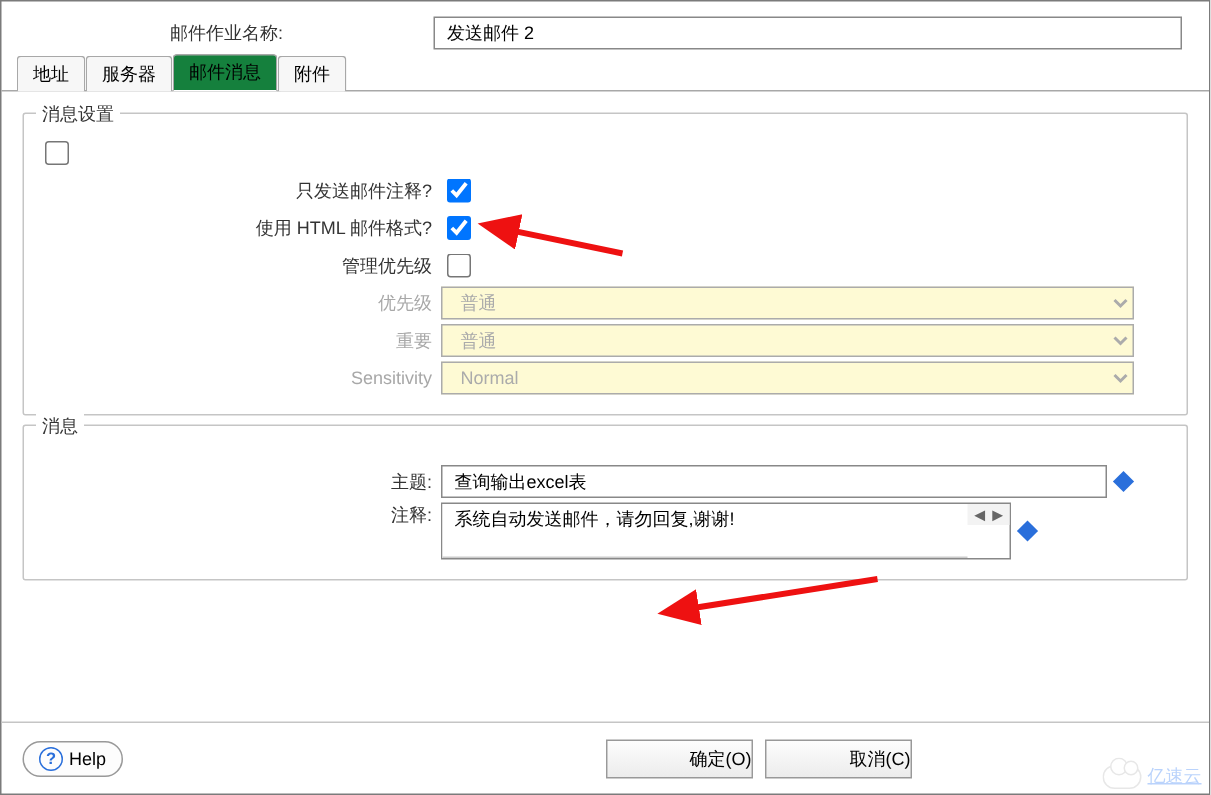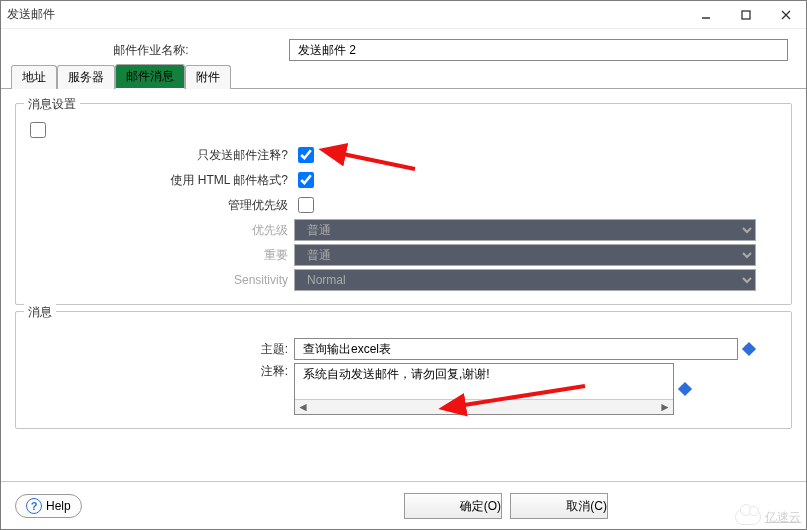--- a/index.html
+++ b/index.html
@@ -15,64 +15,45 @@
   .tab { border:1px solid #a8a8a8; border-bottom:none; background:#f7f7f7; padding:3px 10px; margin-right:0; border-top-left-radius:3px; border-top-right-radius:3px; cursor:default; position:relative; top:1px;}
   .tab.active { background:#15803d; border-bottom:1px solid #fff; z-index:2;}
   .body { flex:1; padding:8px 14px; overflow:auto; }
   .fieldset { border:1px solid #c5c5c5; border-radius:2px; margin:6px 0; padding:12px 10px 10px 10px; position:relative;}
   .fieldset .legend { position:absolute; top:-8px; left:8px; background:#fff; padding:0 4px; color:#333;}
   .row { display:flex; align-items:center; margin:3px 0; }
   .row .lbl { width: 268px; text-align:right; padding-right:6px; color:#333;}
   .row .lbl.dis { color:#a8a8a8; }
   input[type=text], select, textarea { border:1px solid #888; background:#fff; padding:2px 8px; height:22px; }
   select { height:22px; width:462px; background:#fff;}
-  select:disabled, input:disabled { background:#0f172a; color:#888; }
+  select:disabled, input:disabled { background:#fef9c3; color:#888; }
   textarea { width:444px; height:46px; resize:none; overflow:auto;}
   .subjectrow input { width:444px; }
   .check { width:16px; height:16px; }
   .footer { border-top:1px solid #c5c5c5; height:48px; display:flex; align-items:center; padding:0 14px;}
   .helpbtn { border:1px solid #999; border-radius:12px; padding:3px 10px; display:flex; align-items:center; gap:4px; background:#fdfdfd;}
   .helpbtn .q { width:16px;height:16px;border:1.5px solid #2a6fdb;border-radius:50%;color:#2a6fdb;font-weight:bold;display:flex;align-items:center;justify-content:center;font-size:11px;}
   .footer .spacer { flex:1; }
   .footer .action { width:98px; height:26px; border:1px solid #999; background:linear-gradient(#fdfdfd,#ececec); margin:0 4px; text-align:right; line-height:24px;}
   .diamond { width:10px;height:10px;display:inline-block;background:#2a6fdb;transform:rotate(45deg);}
   .diamond-wrap{ width:14px; display:flex; justify-content:center; margin-left:4px;}
   .arrow { position:absolute; pointer-events:none; }
   .arrow svg { overflow:visible; }
-  .watermark { position:fixed; right:6px; bottom:4px; opacity:.35; font-size:13px; color:#737373; display:flex; align-items:flex-start; gap:4px;text-decoration:underline;}
+  .watermark { position:fixed; right:6px; bottom:4px; opacity:.35; font-size:13px; color:#3b82f6; display:flex; align-items:flex-end; gap:4px;text-decoration:underline;}
   .watermark .cloud { width:26px;height:16px;border:1.5px solid #bbb;border-radius:10px;position:relative;}
   .watermark .cloud::before{content:"";position:absolute;width:10px;height:10px;border:1.5px solid #bbb;border-radius:50%;top:-6px;left:4px;background:#fff;}
   .watermark .cloud::after{content:"";position:absolute;width:8px;height:8px;border:1.5px solid #bbb;border-radius:50%;top:-4px;left:13px;background:#fff;}
-  .textarea-wrap{ border:1px solid #888; width:380px; display:flex; flex-direction:column;}
+  .textarea-wrap{ border:1px solid #888; width:380px; display:flex; }
   .textarea-wrap textarea{ border:none; border-bottom:1px solid #ccc; width:100%; height:36px;}
   .ta-scroll { height:14px; background:#f3f3f3; display:flex; justify-content:space-between; align-items:center; padding:0 2px; font-size:9px; color:#666;}
 </style>
 </head>
 <body>
 
 <div class="window">
-  <div class="titlebar">
-    <span class="title">发送邮件</span>
-    <div class="btn">
-        <svg width="10" height="10">
-          <line x1="1" y1="8" x2="9" y2="8" stroke="#333" stroke-width="1.5"></line>
-        </svg>
-      </div>
-    <div class="btn">
-        <svg width="10" height="10">
-          <rect x="1" y="1" width="8" height="8" fill="none" stroke="#333" stroke-width="1.3"></rect>
-        </svg>
-      </div>
-    <div class="btn">
-        <svg width="10" height="10">
-          <line x1="1" y1="1" x2="9" y2="9" stroke="#333" stroke-width="1.3"></line>
-          <line x1="9" y1="1" x2="1" y2="9" stroke="#333" stroke-width="1.3"></line>
-        </svg>
-      </div>
-  </div>
 
   <div class="namerow">
     <span class="lbl">邮件作业名称:</span>
     <input type="text" value="发送邮件 2" style="">
   </div>
 
   <div class="tabs">
     <div class="tab">地址</div>
     <div class="tab">服务器</div>
     <div class="tab active">邮件消息</div>

